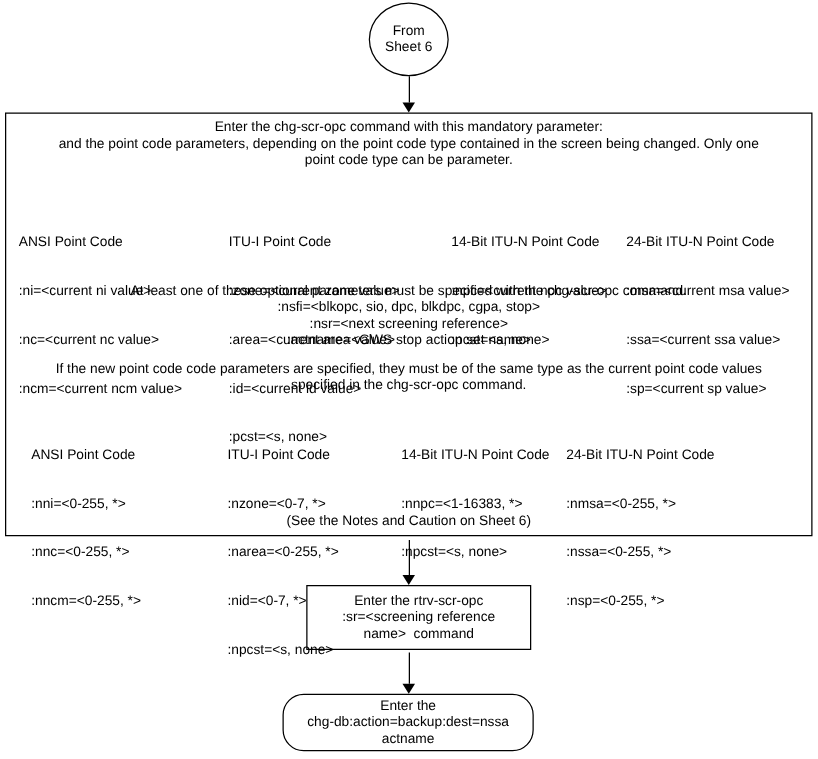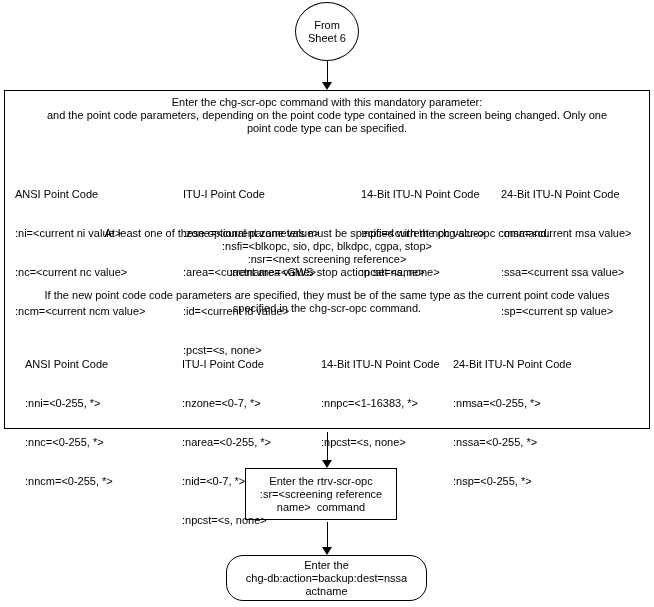--- a/index.html
+++ b/index.html
@@ -56,21 +56,21 @@
   .ptable { position: absolute; left: 0; right: 0; }
   .table-current { top: 71px; height: 65px; }
   .table-new     { top: 241px; height: 65px; }
   .pcol { position: absolute; top: 0; white-space: pre; }
   .tc-0 { left: 10px; }  .tc-1 { left: 178px; } .tc-2 { left: 356px; } .tc-3 { left: 496px; }
   .tn-0 { left: 20px; }  .tn-1 { left: 177px; } .tn-2 { left: 316px; } .tn-3 { left: 448px; }
 
   
   .rtrv-box {
     position: absolute; left: 245px; top: 468px;
-    width: 152px; height: 52px;
+    width: 180px; height: 52px;
     border: 1px solid #000; box-sizing: border-box;
     display: flex; flex-direction: column;
     align-items: center; justify-content: center;
     text-align: center;
   }
   .backup-box {
     position: absolute; left: 226px; top: 555px;
     width: 201px; height: 46px;
     border: 1px solid #000; border-radius: 17px; box-sizing: border-box;
     display: flex; flex-direction: column;
@@ -91,21 +91,21 @@
 
   <div class="v-arrow arrow-1">
     <div class="shaft"></div>
     <div class="head"></div>
   </div>
 
   <div class="main-box">
     <div class="centered intro">
       <div>Enter the chg-scr-opc command with this mandatory parameter:</div>
       <div>and the point code parameters, depending on the point code type contained in the screen being changed. Only one</div>
-      <div>point code type can be specified.</div>
+      <div>point code type can be parameter.</div>
     </div>
 
     <div class="ptable table-current">
       <div class="pcol tc-0">
         <div>ANSI Point Code</div>
         <div>:ni=&lt;current ni value&gt;</div>
         <div>:nc=&lt;current nc value&gt;</div>
         <div>:ncm=&lt;current ncm value&gt;</div>
       </div>
       <div class="pcol tc-1">
@@ -160,20 +160,21 @@
         <div>:npcst=&lt;s, none&gt;</div>
       </div>
       <div class="pcol tn-3">
         <div>24-Bit ITU-N Point Code</div>
         <div>:nmsa=&lt;0-255, *&gt;</div>
         <div>:nssa=&lt;0-255, *&gt;</div>
         <div>:nsp=&lt;0-255, *&gt;</div>
       </div>
     </div>
 
+    <div class="centered footnote">(See the Notes and Caution on Sheet 6)</div>
   </div>
 
   <div class="v-arrow arrow-2">
     <div class="shaft"></div>
     <div class="head"></div>
   </div>
 
   <div class="rtrv-box">
     <div class="pre">Enter the rtrv-scr-opc</div>
     <div class="pre">:sr=&lt;screening reference</div>

